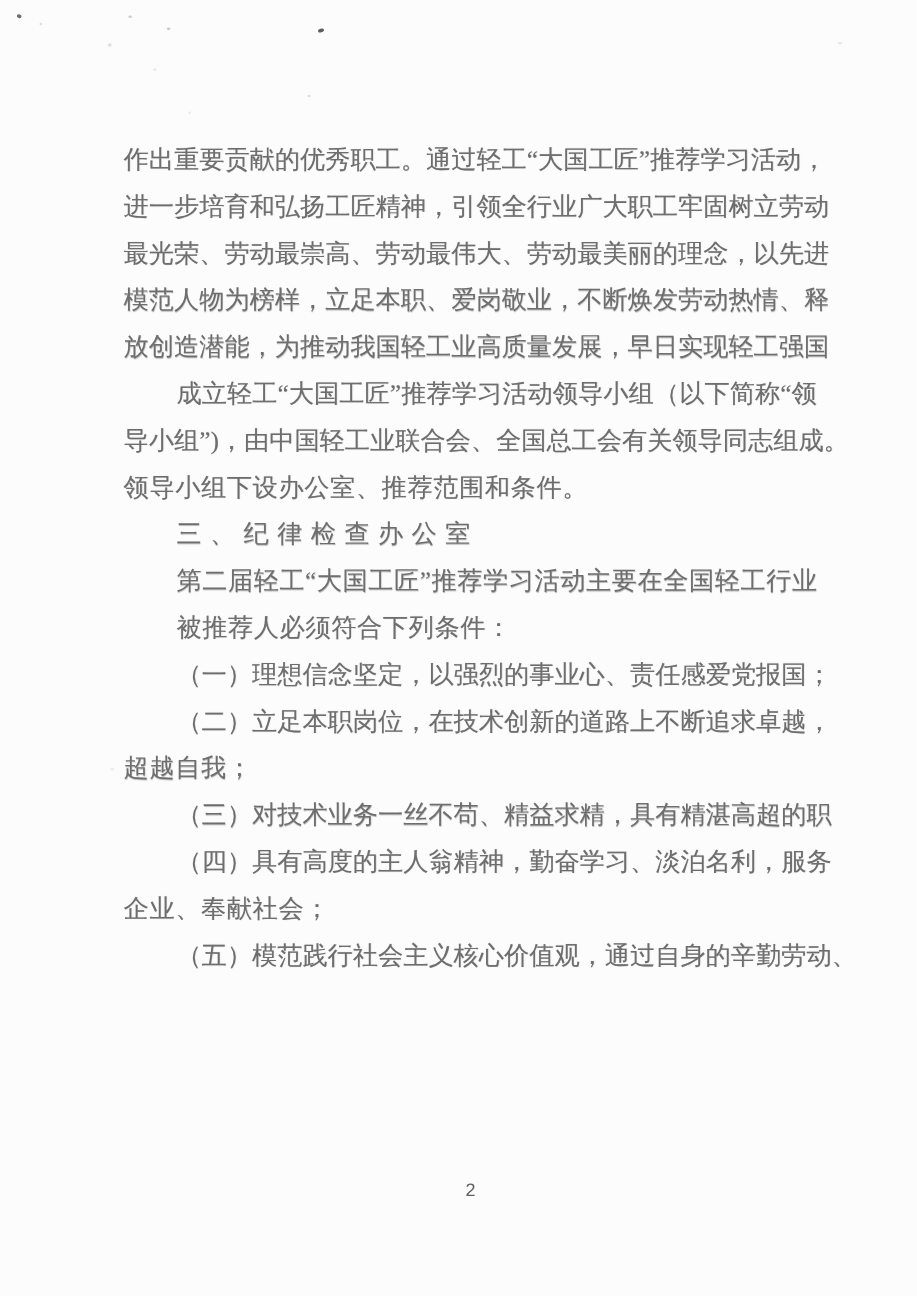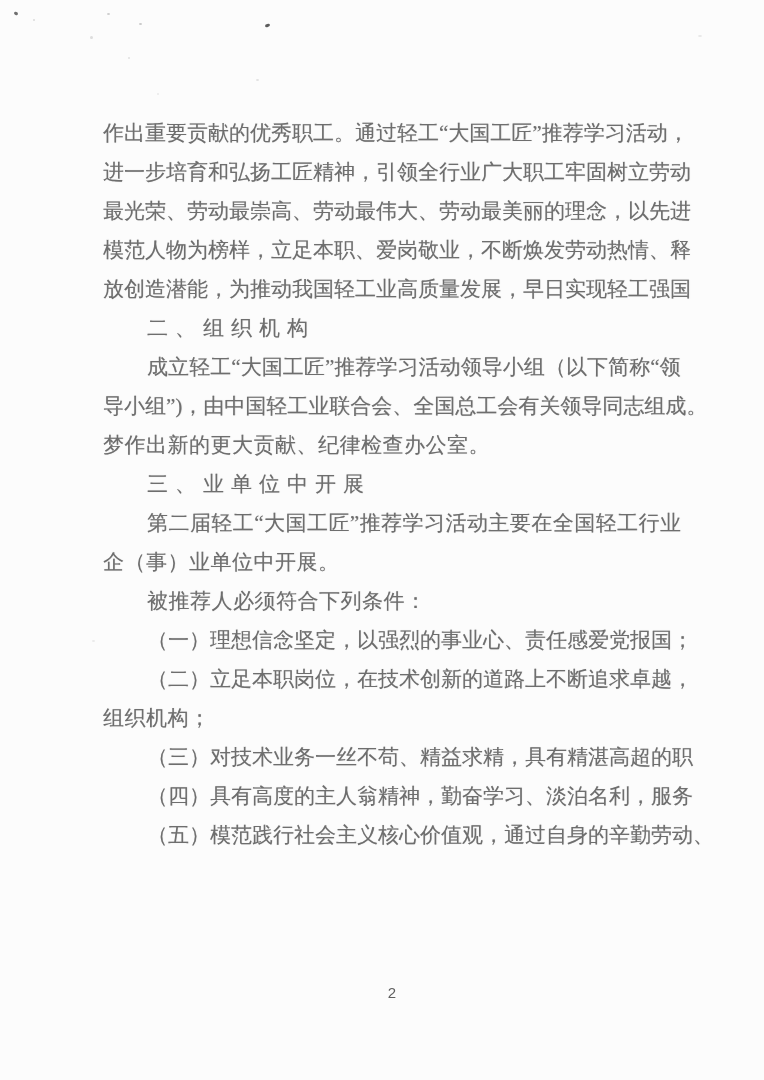--- a/index.html
+++ b/index.html
@@ -229,21 +229,20 @@
         <span>，</span>
         <span>早</span>
         <span>日</span>
         <span>实</span>
         <span>现</span>
         <span>轻</span>
         <span>工</span>
         <span>强</span>
         <span>国</span>
       </div>
-      <div class="line indent heading">二、组织机构</div>
       <div class="line indent justify">
         <span>成</span>
         <span>立</span>
         <span>轻</span>
         <span>工</span>
         <span>“</span>
         <span>大</span>
         <span>国</span>
         <span>工</span>
         <span>匠</span>
@@ -291,22 +290,22 @@
         <span>有</span>
         <span>关</span>
         <span>领</span>
         <span>导</span>
         <span>同</span>
         <span>志</span>
         <span>组</span>
         <span>成</span>
         <span>。</span>
       </div>
-      <div class="line">梦作出新的更大贡献、纪律检查办公室。</div>
-      <div class="line indent heading">三、业单位中开展</div>
+      <div class="line">领导小组下设办公室、推荐范围和条件。</div>
+      <div class="line indent heading">三、纪律检查办公室</div>
       <div class="line indent justify">
         <span>第</span>
         <span>二</span>
         <span>届</span>
         <span>轻</span>
         <span>工</span>
         <span>“</span>
         <span>大</span>
         <span>国</span>
         <span>工</span>
@@ -321,21 +320,20 @@
         <span>主</span>
         <span>要</span>
         <span>在</span>
         <span>全</span>
         <span>国</span>
         <span>轻</span>
         <span>工</span>
         <span>行</span>
         <span>业</span>
       </div>
-      <div class="line">企（事）业单位中开展。</div>
       <div class="line indent">被推荐人必须符合下列条件：</div>
       <div class="line indent justify">
         <span>（</span>
         <span>一</span>
         <span>）</span>
         <span>理</span>
         <span>想</span>
         <span>信</span>
         <span>念</span>
         <span>坚</span>
@@ -379,21 +377,21 @@
         <span>路</span>
         <span>上</span>
         <span>不</span>
         <span>断</span>
         <span>追</span>
         <span>求</span>
         <span>卓</span>
         <span>越</span>
         <span>，</span>
       </div>
-      <div class="line">组织机构；</div>
+      <div class="line">超越自我；</div>
       <div class="line indent justify">
         <span>（</span>
         <span>三</span>
         <span>）</span>
         <span>对</span>
         <span>技</span>
         <span>术</span>
         <span>业</span>
         <span>务</span>
         <span>一</span>
@@ -436,20 +434,21 @@
         <span>习</span>
         <span>、</span>
         <span>淡</span>
         <span>泊</span>
         <span>名</span>
         <span>利</span>
         <span>，</span>
         <span>服</span>
         <span>务</span>
       </div>
+      <div class="line">企业、奉献社会；</div>
       <div class="line indent justify">
         <span>（</span>
         <span>五</span>
         <span>）</span>
         <span>模</span>
         <span>范</span>
         <span>践</span>
         <span>行</span>
         <span>社</span>
         <span>会</span>

